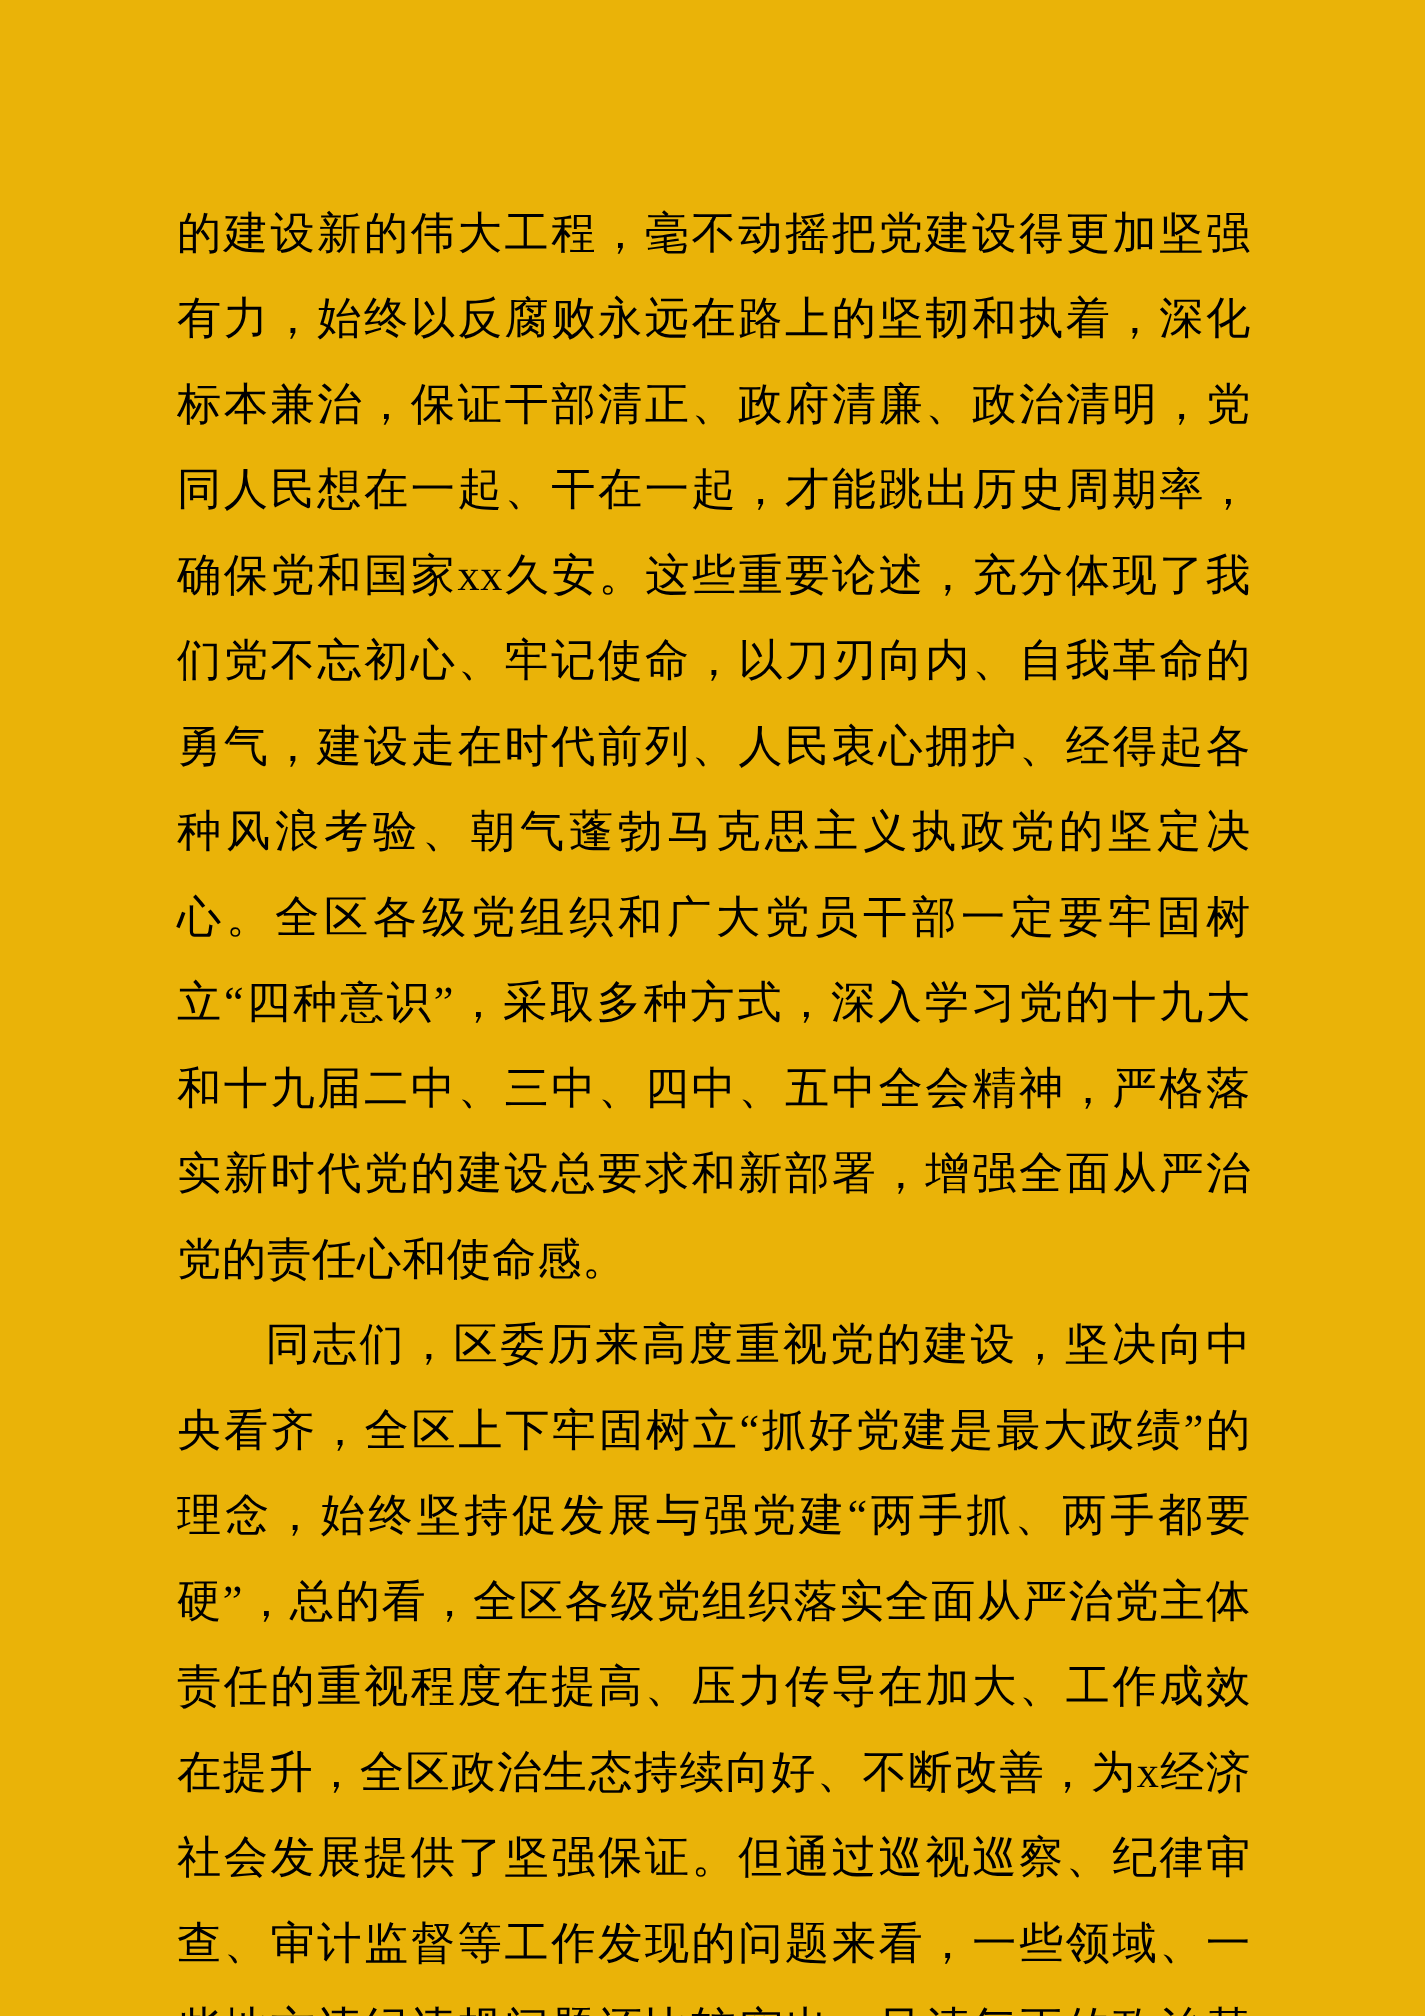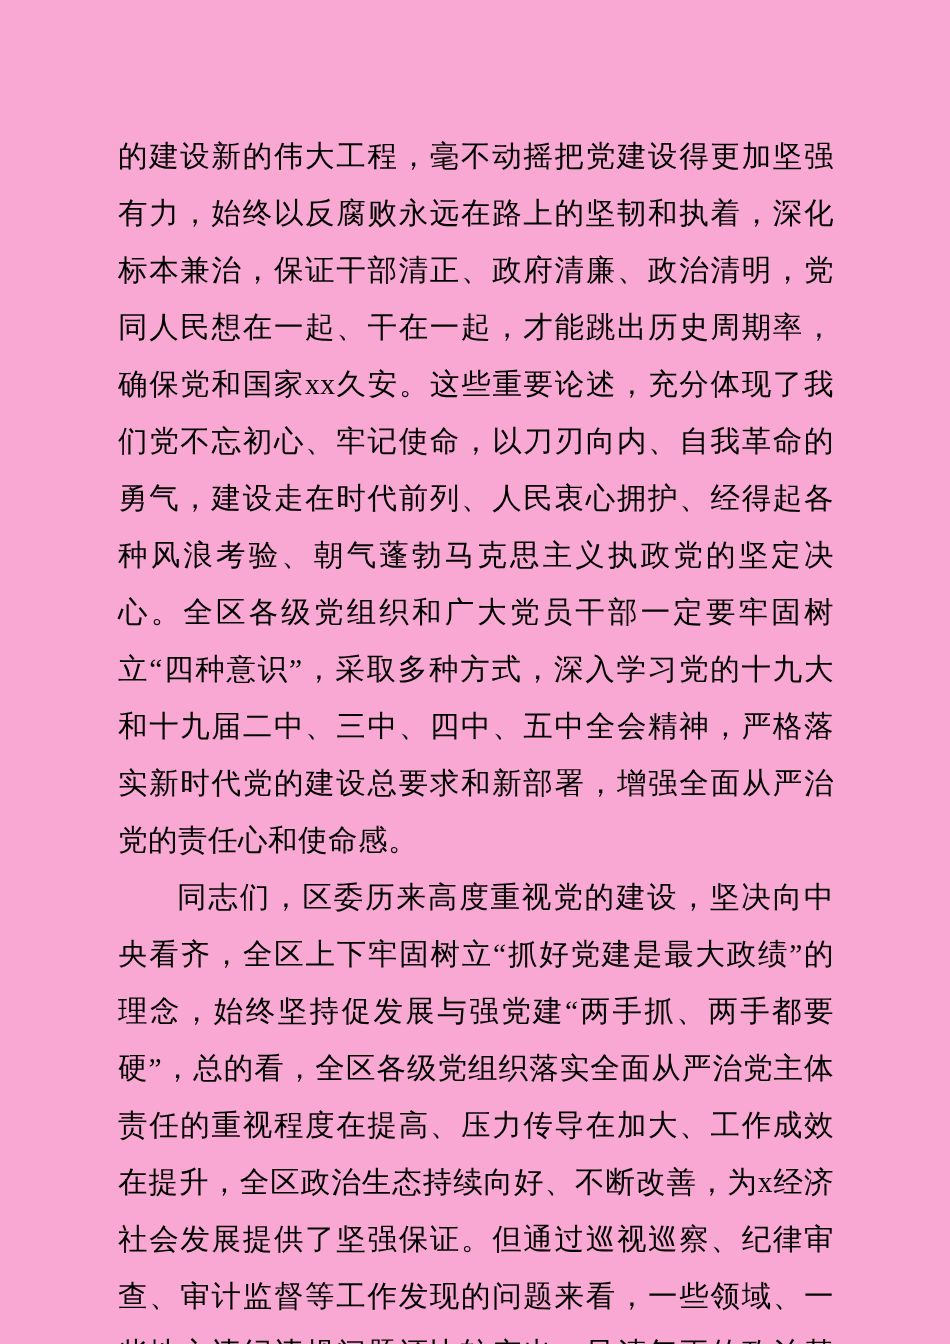--- a/index.html
+++ b/index.html
@@ -3,21 +3,21 @@
 <meta charset="utf-8">
 <style>
   html, body {
     margin: 0;
     padding: 0;
     background: #ffffff;
   }
   .page {
     width: 950px;
     height: 1344px;
-    background: #f9a8d4;
+    background: #eab308;
     box-sizing: border-box;
     padding: 128px 116px 0 118px;
     overflow: hidden;
     font-family: "Liberation Serif", "DejaVu Serif", serif;
   }
   .doc-body p {
     margin: 0;
     font-size: 29.5px;
     line-height: 57px;
     color: #000000;

